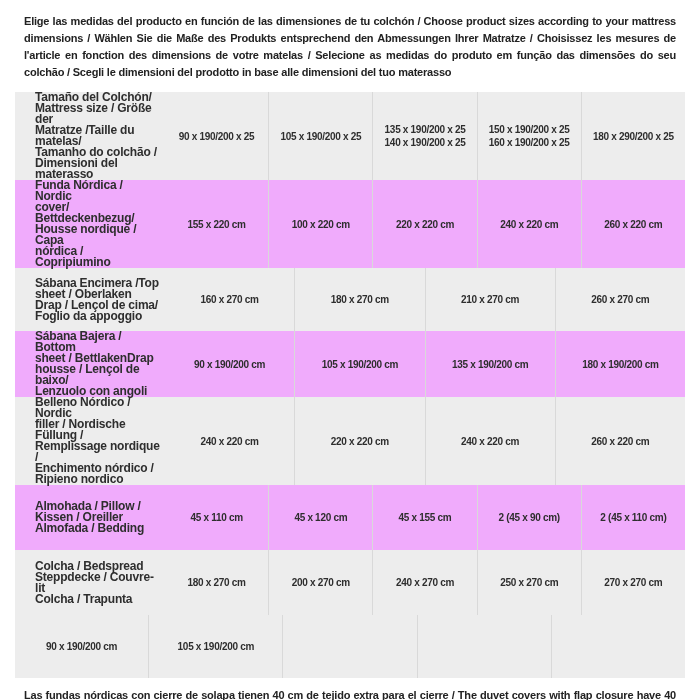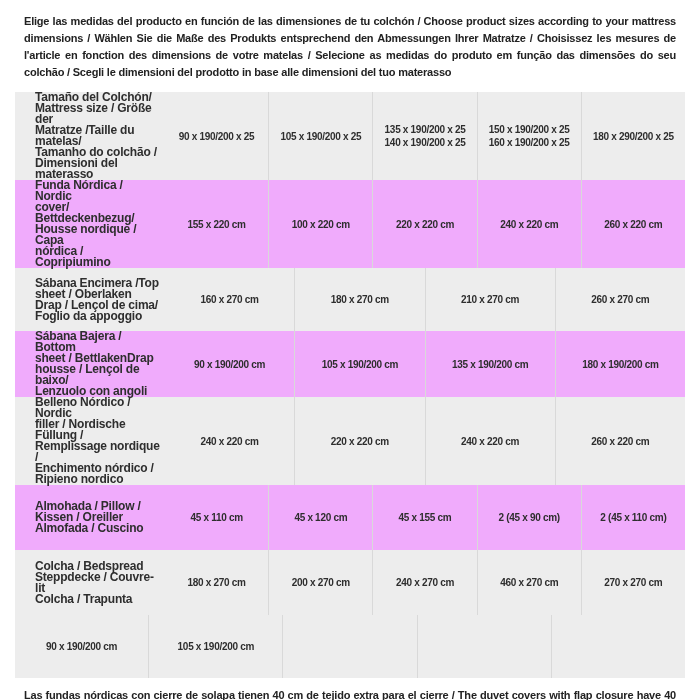--- a/index.html
+++ b/index.html
@@ -111,36 +111,36 @@
 Ripieno nordico</div>
       <div class="vcell">240 x 220 cm</div>
       <div class="vcell">220 x 220 cm</div>
       <div class="vcell">240 x 220 cm</div>
       <div class="vcell">260 x 220 cm</div>
     </div>
 
     <div class="row h6">
       <div class="lcell">Almohada / Pillow /
 Kissen / Oreiller
-Almofada / Cuscino</div>
+Almofada / Bedding</div>
       <div class="vcell">45 x 110 cm</div>
       <div class="vcell">45 x 120 cm</div>
       <div class="vcell">45 x 155 cm</div>
       <div class="vcell">2 (45 x 90 cm)</div>
       <div class="vcell">2 (45 x 110 cm)</div>
     </div>
 
     <div class="row shaded h7">
       <div class="lcell">Colcha / Bedspread
 Steppdecke / Couvre-lit
 Colcha / Trapunta</div>
       <div class="vcell">180 x 270 cm</div>
       <div class="vcell">200 x 270 cm</div>
       <div class="vcell">240 x 270 cm</div>
-      <div class="vcell">460 x 270 cm</div>
+      <div class="vcell">250 x 270 cm</div>
       <div class="vcell">270 x 270 cm</div>
     </div>
 
     <div class="row shaded h8">
       <div class="vcell">90 x 190/200 cm</div>
       <div class="vcell">105 x 190/200 cm</div>
       <div class="vcell"></div>
       <div class="vcell"></div>
       <div class="vcell"></div>
     </div>

